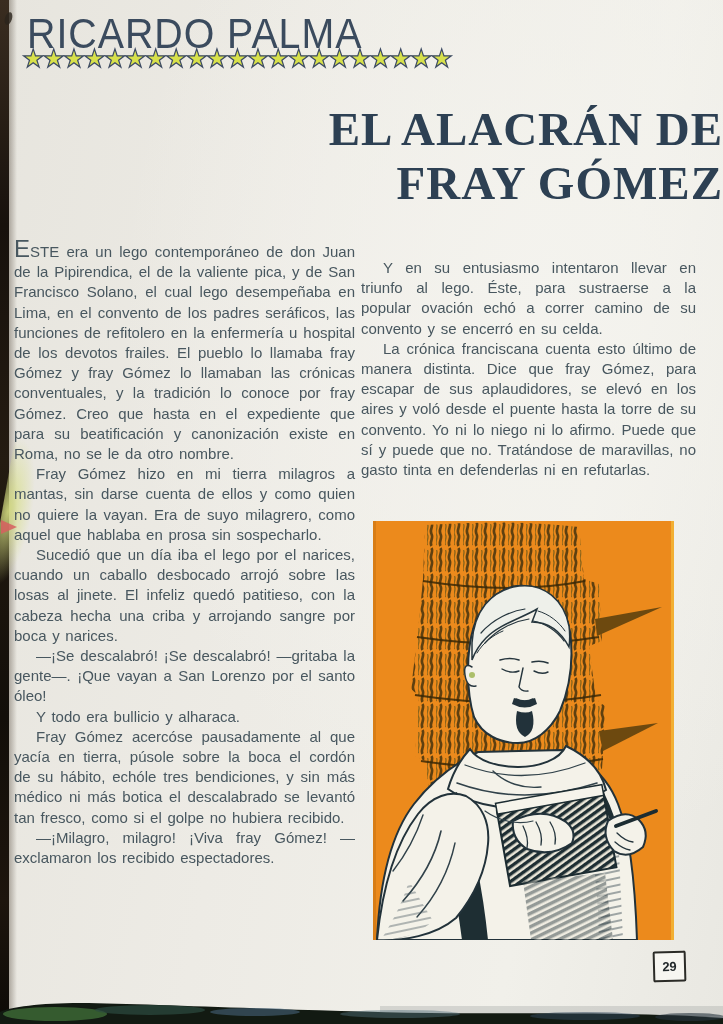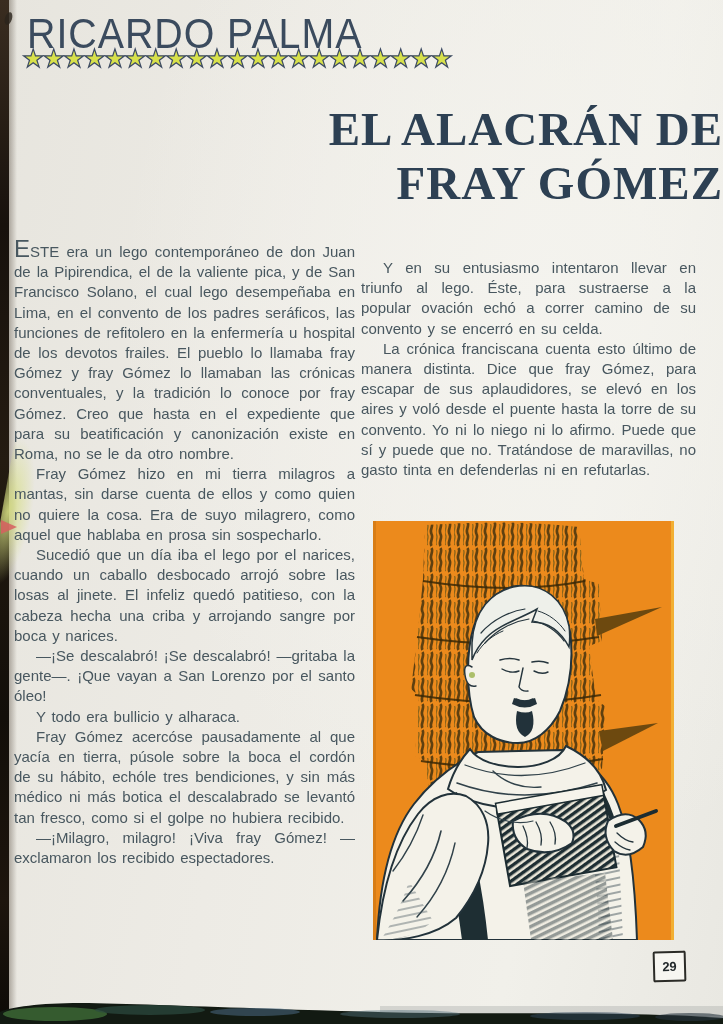--- a/index.html
+++ b/index.html
@@ -92,21 +92,21 @@
   <div class="author">RICARDO PALMA</div>
   <div class="stars" id="stars-row"><span class="star">★</span><span class="star">★</span><span class="star">★</span><span class="star">★</span><span class="star">★</span><span class="star">★</span><span class="star">★</span><span class="star">★</span><span class="star">★</span><span class="star">★</span><span class="star">★</span><span class="star">★</span><span class="star">★</span><span class="star">★</span><span class="star">★</span><span class="star">★</span><span class="star">★</span><span class="star">★</span><span class="star">★</span><span class="star">★</span><span class="star">★</span></div>
 
   <div class="title">
     <div>EL ALACRÁN DE</div>
     <div>FRAY GÓMEZ</div>
   </div>
 
   <div class="col col-left">
       <p class="lead">ESTE era un lego contemporáneo de don Juan de la Pipirendica, el de la valiente pica, y de San Francisco Solano, el cual lego desempeñaba en Lima, en el convento de los padres seráficos, las funciones de refitolero en la enfermería u hospital de los devotos frailes. El pueblo lo llamaba fray Gómez y fray Gómez lo llamaban las crónicas conventuales, y la tradición lo conoce por fray Gómez. Creo que hasta en el expediente que para su beatificación y canonización existe en Roma, no se le da otro nombre.</p>
-      <p>Fray Gómez hizo en mi tierra milagros a mantas, sin darse cuenta de ellos y como quien no quiere la cosa. Era de suyo milagrero, como aquel que hablaba en prosa sin sospecharlo.</p>
+      <p>Fray Gómez hizo en mi tierra milagros a mantas, sin darse cuenta de ellos y como quien no quiere la vayan. Era de suyo milagrero, como aquel que hablaba en prosa sin sospecharlo.</p>
       <p>Sucedió que un día iba el lego por el narices, cuando un caballo desbocado arrojó sobre las losas al jinete. El infeliz quedó patitieso, con la cabeza hecha una criba y arrojando sangre por boca y narices.</p>
       <p>—¡Se descalabró! ¡Se descalabró! —gritaba la gente—. ¡Que vayan a San Lorenzo por el santo óleo!</p>
       <p>Y todo era bullicio y alharaca.</p>
       <p>Fray Gómez acercóse pausadamente al que yacía en tierra, púsole sobre la boca el cordón de su hábito, echóle tres bendiciones, y sin más médico ni más botica el descalabrado se levantó tan fresco, como si el golpe no hubiera recibido.</p>
       <p>—¡Milagro, milagro! ¡Viva fray Gómez! —exclamaron los recibido espectadores.</p>
     </div>
   <div class="col col-right">
       <p>Y en su entusiasmo intentaron llevar en triunfo al lego. Éste, para sustraerse a la popular ovación echó a correr camino de su convento y se encerró en su celda.</p>
       <p>La crónica franciscana cuenta esto último de manera distinta. Dice que fray Gómez, para escapar de sus aplaudidores, se elevó en los aires y voló desde el puente hasta la torre de su convento. Yo ni lo niego ni lo afirmo. Puede que sí y puede que no. Tratándose de maravillas, no gasto tinta en defenderlas ni en refutarlas.</p>
     </div>

